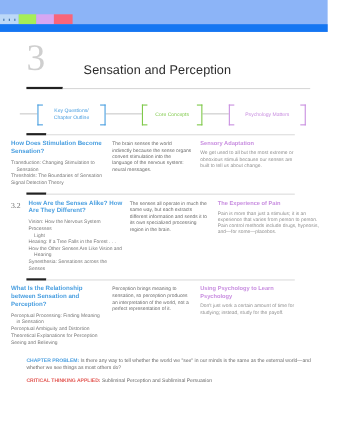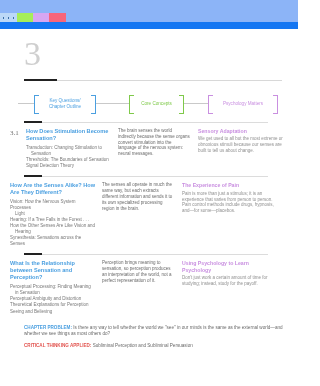--- a/index.html
+++ b/index.html
@@ -179,20 +179,21 @@
     <div class="tab tab-p"></div>
     <div class="tab tab-r"></div>
   </div>
   <div class="chrome-bar"></div>
 </div>
 
 <div class="page">
 
   <div class="chapter-head">
     <div class="chapter-num">3</div>
+    <div class="chapter-title">Sensation and Perception</div>
     <div class="rule-wrap">
       <div class="rule-dark"></div>
       <div class="rule-light"></div>
     </div>
   </div>
 
   <div class="band">
     <div class="connector c0"></div>
     <div class="connector c1"></div>
     <div class="connector c2"></div>
@@ -215,21 +216,20 @@
     </div>
   </div>
 
   <div class="rows">
 
     <div class="row">
       <div class="row-rule">
           <i></i>
           <b></b>
         </div>
-      <div class="col-num">3.1</div>
       <div class="col-a">
         <div class="q-title">How Does Stimulation Become Sensation?</div>
         <ul class="q-list">
           <li>Transduction: Changing Stimulation to</li>
           <li class="sub">Sensation</li>
           <li>Thresholds: The Boundaries of Sensation</li>
           <li>Signal Detection Theory</li>
         </ul>
       </div>
       <div class="col-b">
@@ -239,20 +239,21 @@
         <div class="pm-title">Sensory Adaptation</div>
         <div class="pm-text">We get used to all but the most extreme or obnoxious stimuli because our senses are built to tell us about change.</div>
       </div>
     </div>
 
     <div class="row">
       <div class="row-rule">
           <i></i>
           <b></b>
         </div>
+      <div class="col-num">3.2</div>
       <div class="col-a">
         <div class="q-title">How Are the Senses Alike? How Are They Different?</div>
         <ul class="q-list">
           <li>Vision: How the Nervous System Processes</li>
           <li class="sub">Light</li>
           <li>Hearing: If a Tree Falls in the Forest . . .</li>
           <li>How the Other Senses Are Like Vision and</li>
           <li class="sub">Hearing</li>
           <li>Synesthesia: Sensations across the Senses</li>
         </ul>

